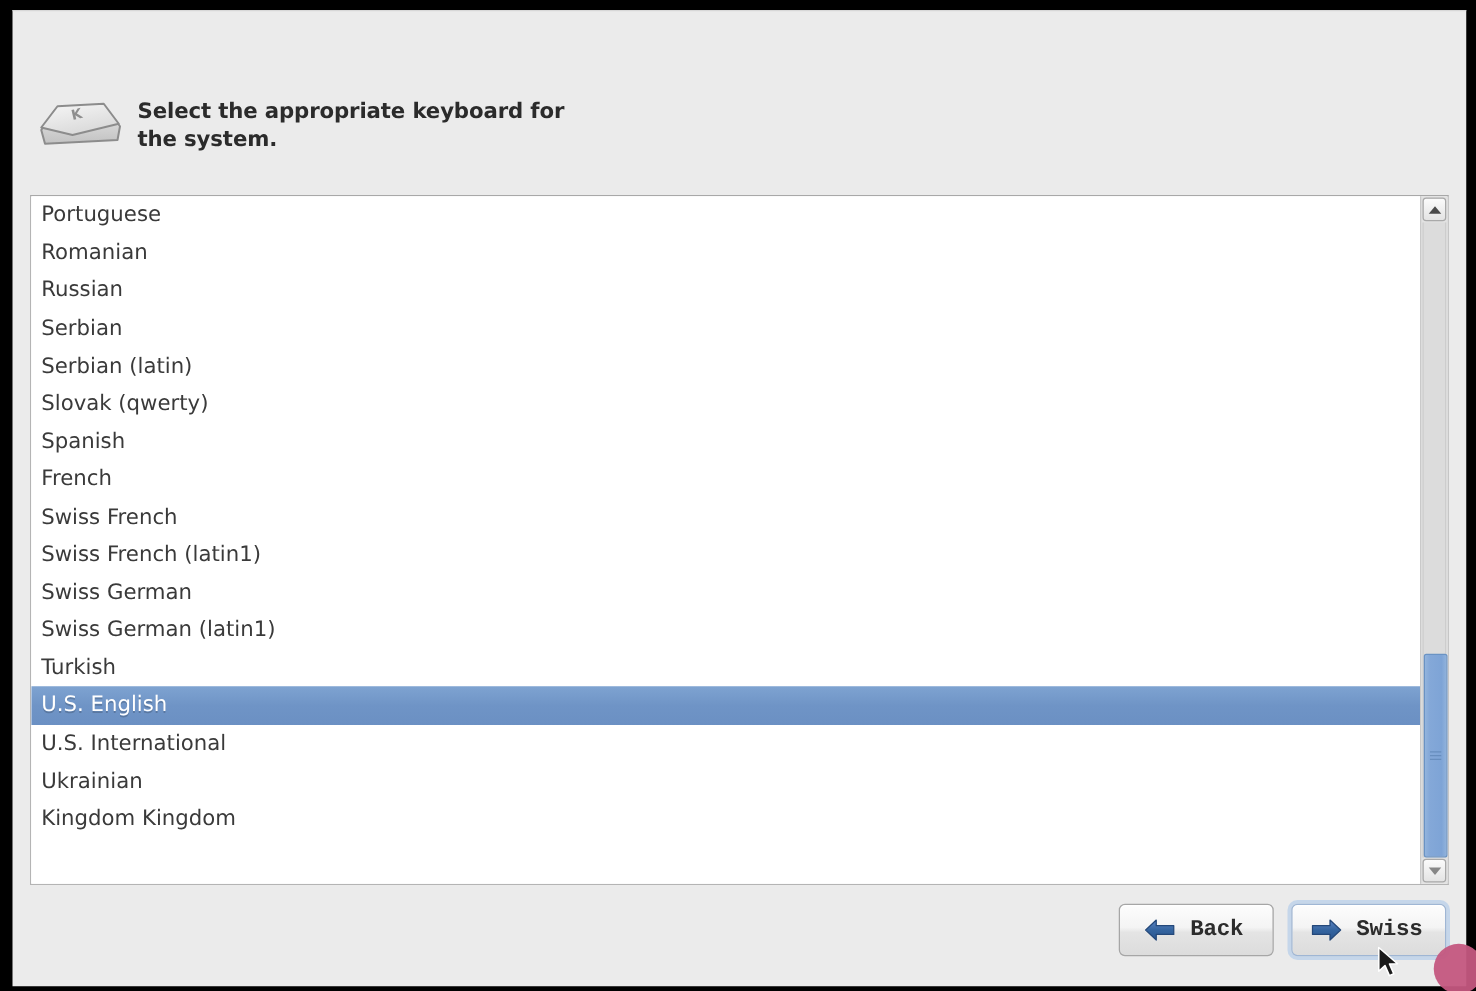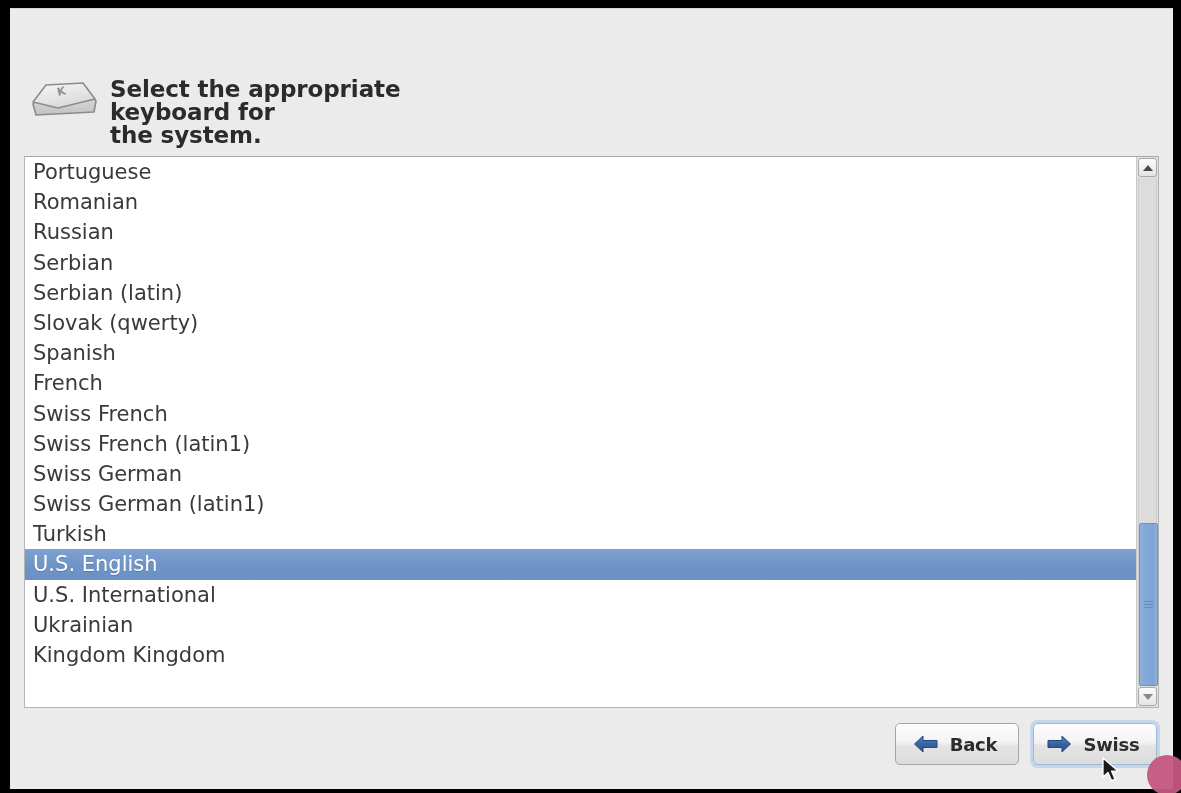--- a/index.html
+++ b/index.html
@@ -47,21 +47,21 @@
   }
   #header-icon-wrap {
     width: 74px;
     margin-left: 18px;
     margin-top: 4px;
     flex: 0 0 auto;
   }
   #header-text {
     margin-left: 8px;
     margin-top: 14px;
-    font-size: 23px;
+    font-size: 17px;
     font-weight: bold;
     color: #2b2b2b;
     line-height: 23px;
     max-width: 360px;
     letter-spacing: -0.1px;
   }
 
   
   #list-frame {
     position: absolute;
@@ -78,21 +78,21 @@
   #list-scrollport {
     flex: 1 1 auto;
     overflow: hidden;
     background: #ffffff;
     position: relative;
   }
   .list-row {
     height: 30.2px;
     line-height: 30.2px;
     padding-left: 8px;
-    font-size: 21px;
+    font-size: 17px;
     color: #3a3a3a;
     white-space: nowrap;
     box-sizing: border-box;
   }
   .list-row.selected {
     background: linear-gradient(to bottom, #7ea3d1 0%, #6f94c6 50%, #6b90c3 100%);
     color: #ffffff;
     text-shadow: 0 1px 0 rgba(0,0,0,0.18);
   }
 
@@ -175,20 +175,21 @@
     padding: 0 16px 0 12px;
     box-sizing: border-box;
     background: linear-gradient(to bottom, #fdfdfd 0%, #f4f4f4 45%, #e4e4e4 55%, #dcdcdc 100%);
     border: 1px solid #a6a6a6;
     border-radius: 5px;
     display: flex;
     align-items: center;
     justify-content: center;
     gap: 11px;
     box-shadow: inset 0 1px 0 #ffffff;
+    font-family: Liberation Mono, monospace;
   }
   .wizbtn .wiz-label {
     font-size: 18px;
     font-weight: bold;
     color: #2c2c2c;
     letter-spacing: -0.2px;
   }
   .wizbtn.focused {
     border-color: #9fb6d4;
     box-shadow: inset 0 1px 0 #ffffff, 0 0 0 3px #c5d6ea;

